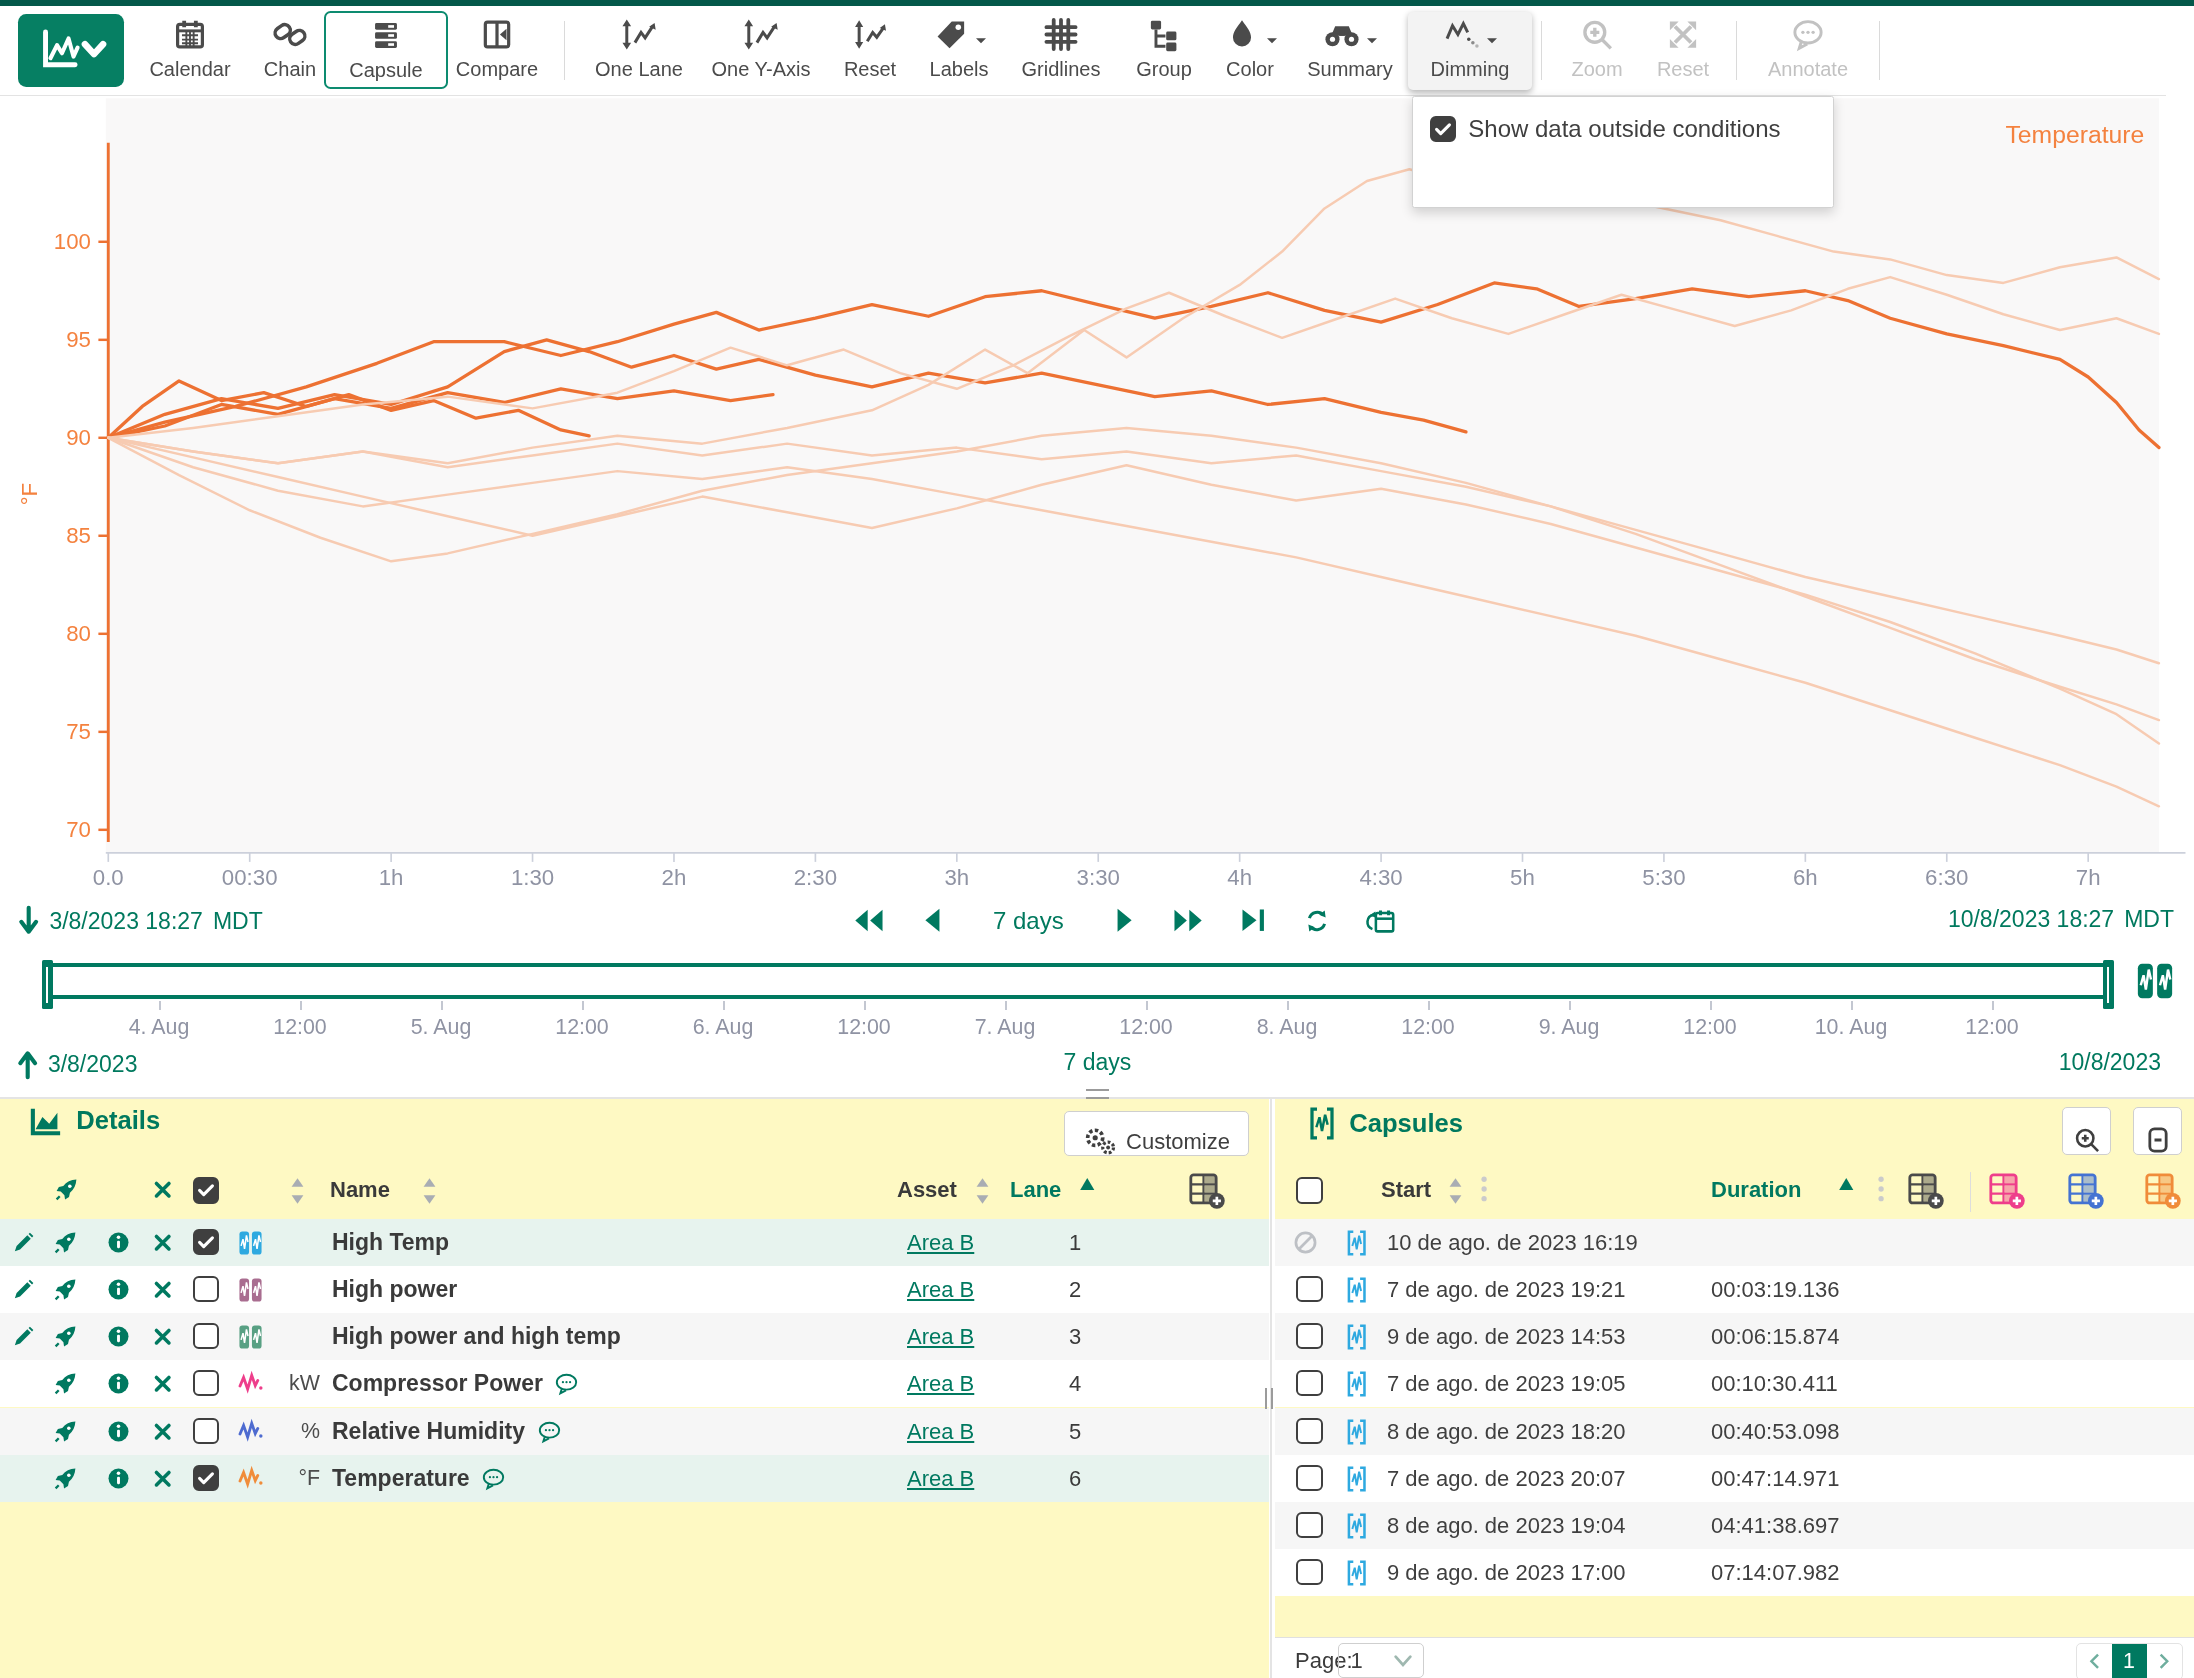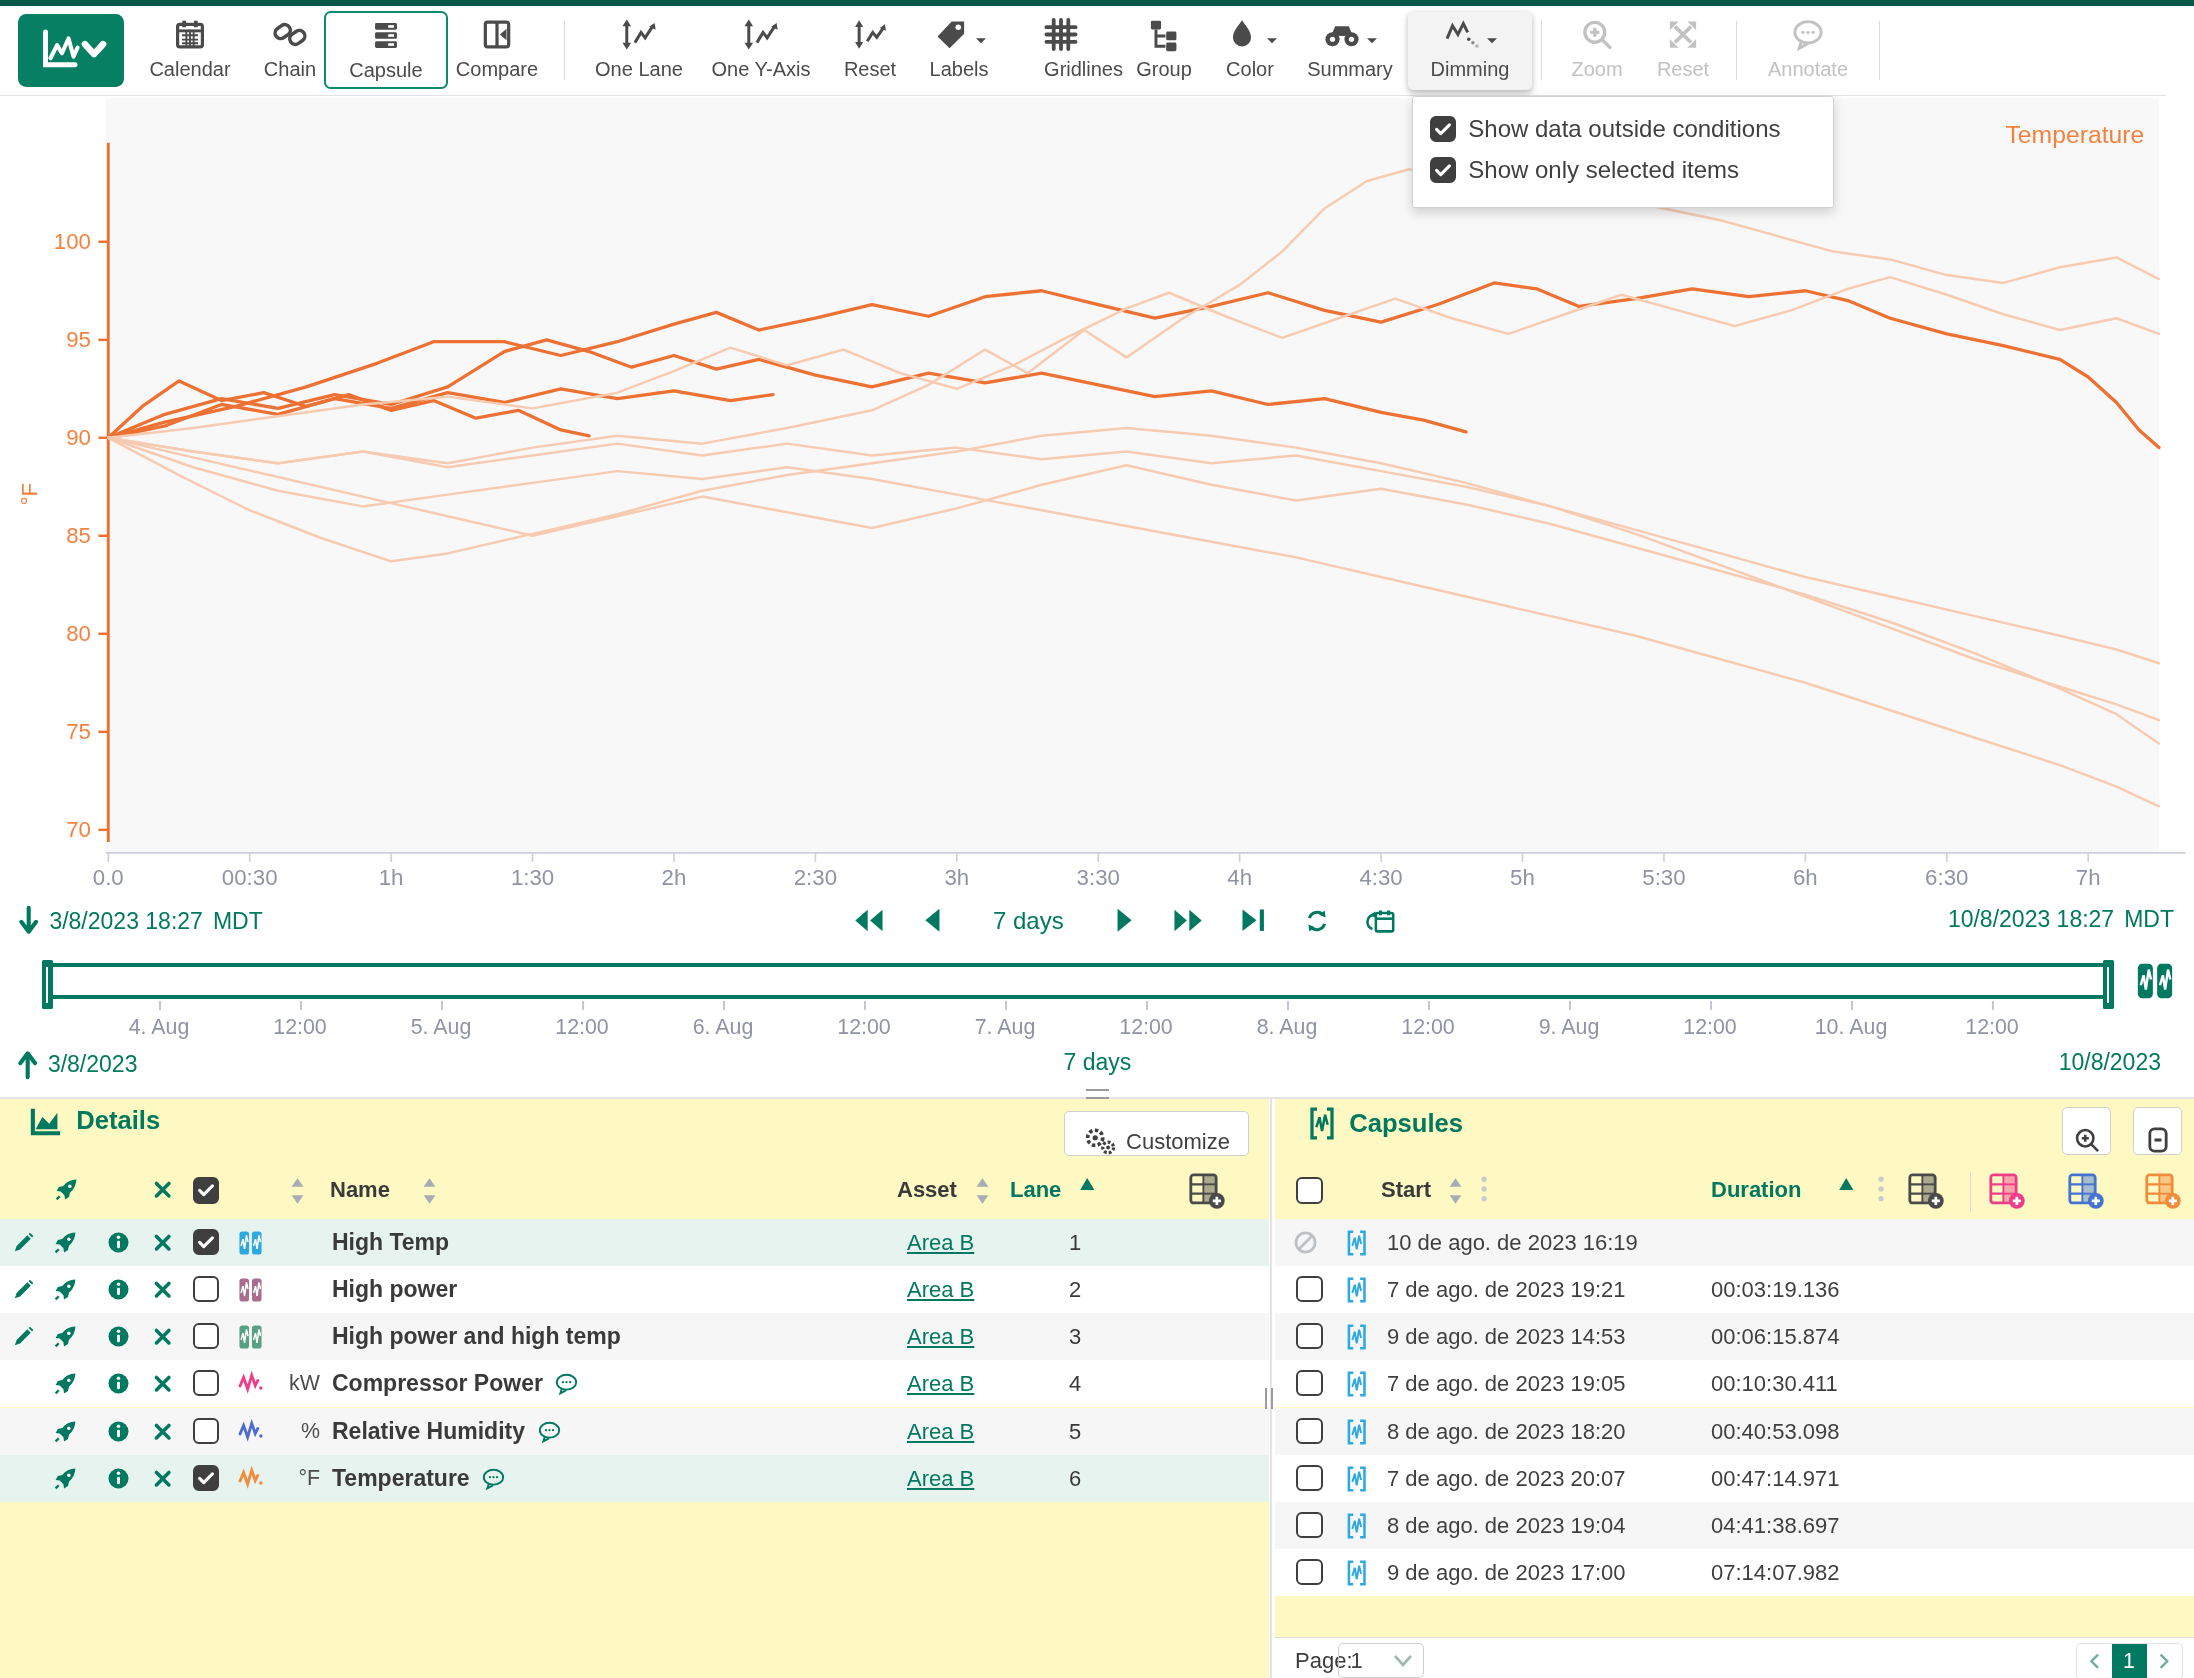--- a/index.html
+++ b/index.html
@@ -176,21 +176,21 @@
         <div class="tbi" style="left: 897px;">
           <div class="ic">
             <svg viewBox="0 0 24 24">
               <path d="M12.5 3H21v8.5L11 21.5 2.8 13.3z" fill="currentColor"></path>
               <circle cx="17" cy="7" r="1.9" fill="#fff"></circle>
             </svg>
             <span class="caret"></span>
           </div>
           <div class="lbl">Labels</div>
         </div>
-        <div class="tbi" style="left: 999px; text-align: right;">
+        <div class="tbi" style="left: 999px;">
           <div class="ic">
             <svg viewBox="0 0 24 24" stroke="currentColor" stroke-width="2.6" stroke-linecap="round">
               <path d="M7 2v20M12 2v20M17 2v20M2 7h20M2 12h20M2 17h20"></path>
             </svg>
           </div>
           <div class="lbl">Gridlines</div>
         </div>
         <div class="tbi" style="left: 1102px;">
           <div class="ic">
             <svg viewBox="0 0 24 24">
@@ -275,28 +275,20 @@
   </div>
 
   <div class="ddmenu">
     <div class="ddrow">
       <span class="cb on">
         <svg viewBox="0 0 24 24">
             <path d="M5 12.5l4.5 4.5L19 7.5" fill="none" stroke="#fff" stroke-width="3.4" stroke-linecap="round" stroke-linejoin="round"></path>
           </svg>
       </span>
       <span>Show data outside conditions</span>
-    </div>
-    <div class="ddrow">
-      <span class="cb on">
-        <svg viewBox="0 0 24 24">
-            <path d="M5 12.5l4.5 4.5L19 7.5" fill="none" stroke="#fff" stroke-width="3.4" stroke-linecap="round" stroke-linejoin="round"></path>
-          </svg>
-      </span>
-      <span>Show only selected items</span>
     </div>
   </div>
 
   <svg id="chart" width="2194" height="804" viewBox="0 0 2660 975">
       <rect x="128" y="4" width="2490" height="915" fill="#f9f8f8"></rect>
       <line x1="131" y1="58" x2="131" y2="906" stroke="#ed7132" stroke-width="3.5"></line>
       <line x1="119" y1="178.0" x2="131" y2="178.0" stroke="#ed7132" stroke-width="3"></line>
       <text x="110" y="187.0" text-anchor="end" font-size="27" fill="#f4823f">100</text>
       <line x1="119" y1="296.9" x2="131" y2="296.9" stroke="#ed7132" stroke-width="3"></line>
       <text x="110" y="305.9" text-anchor="end" font-size="27" fill="#f4823f">95</text>

